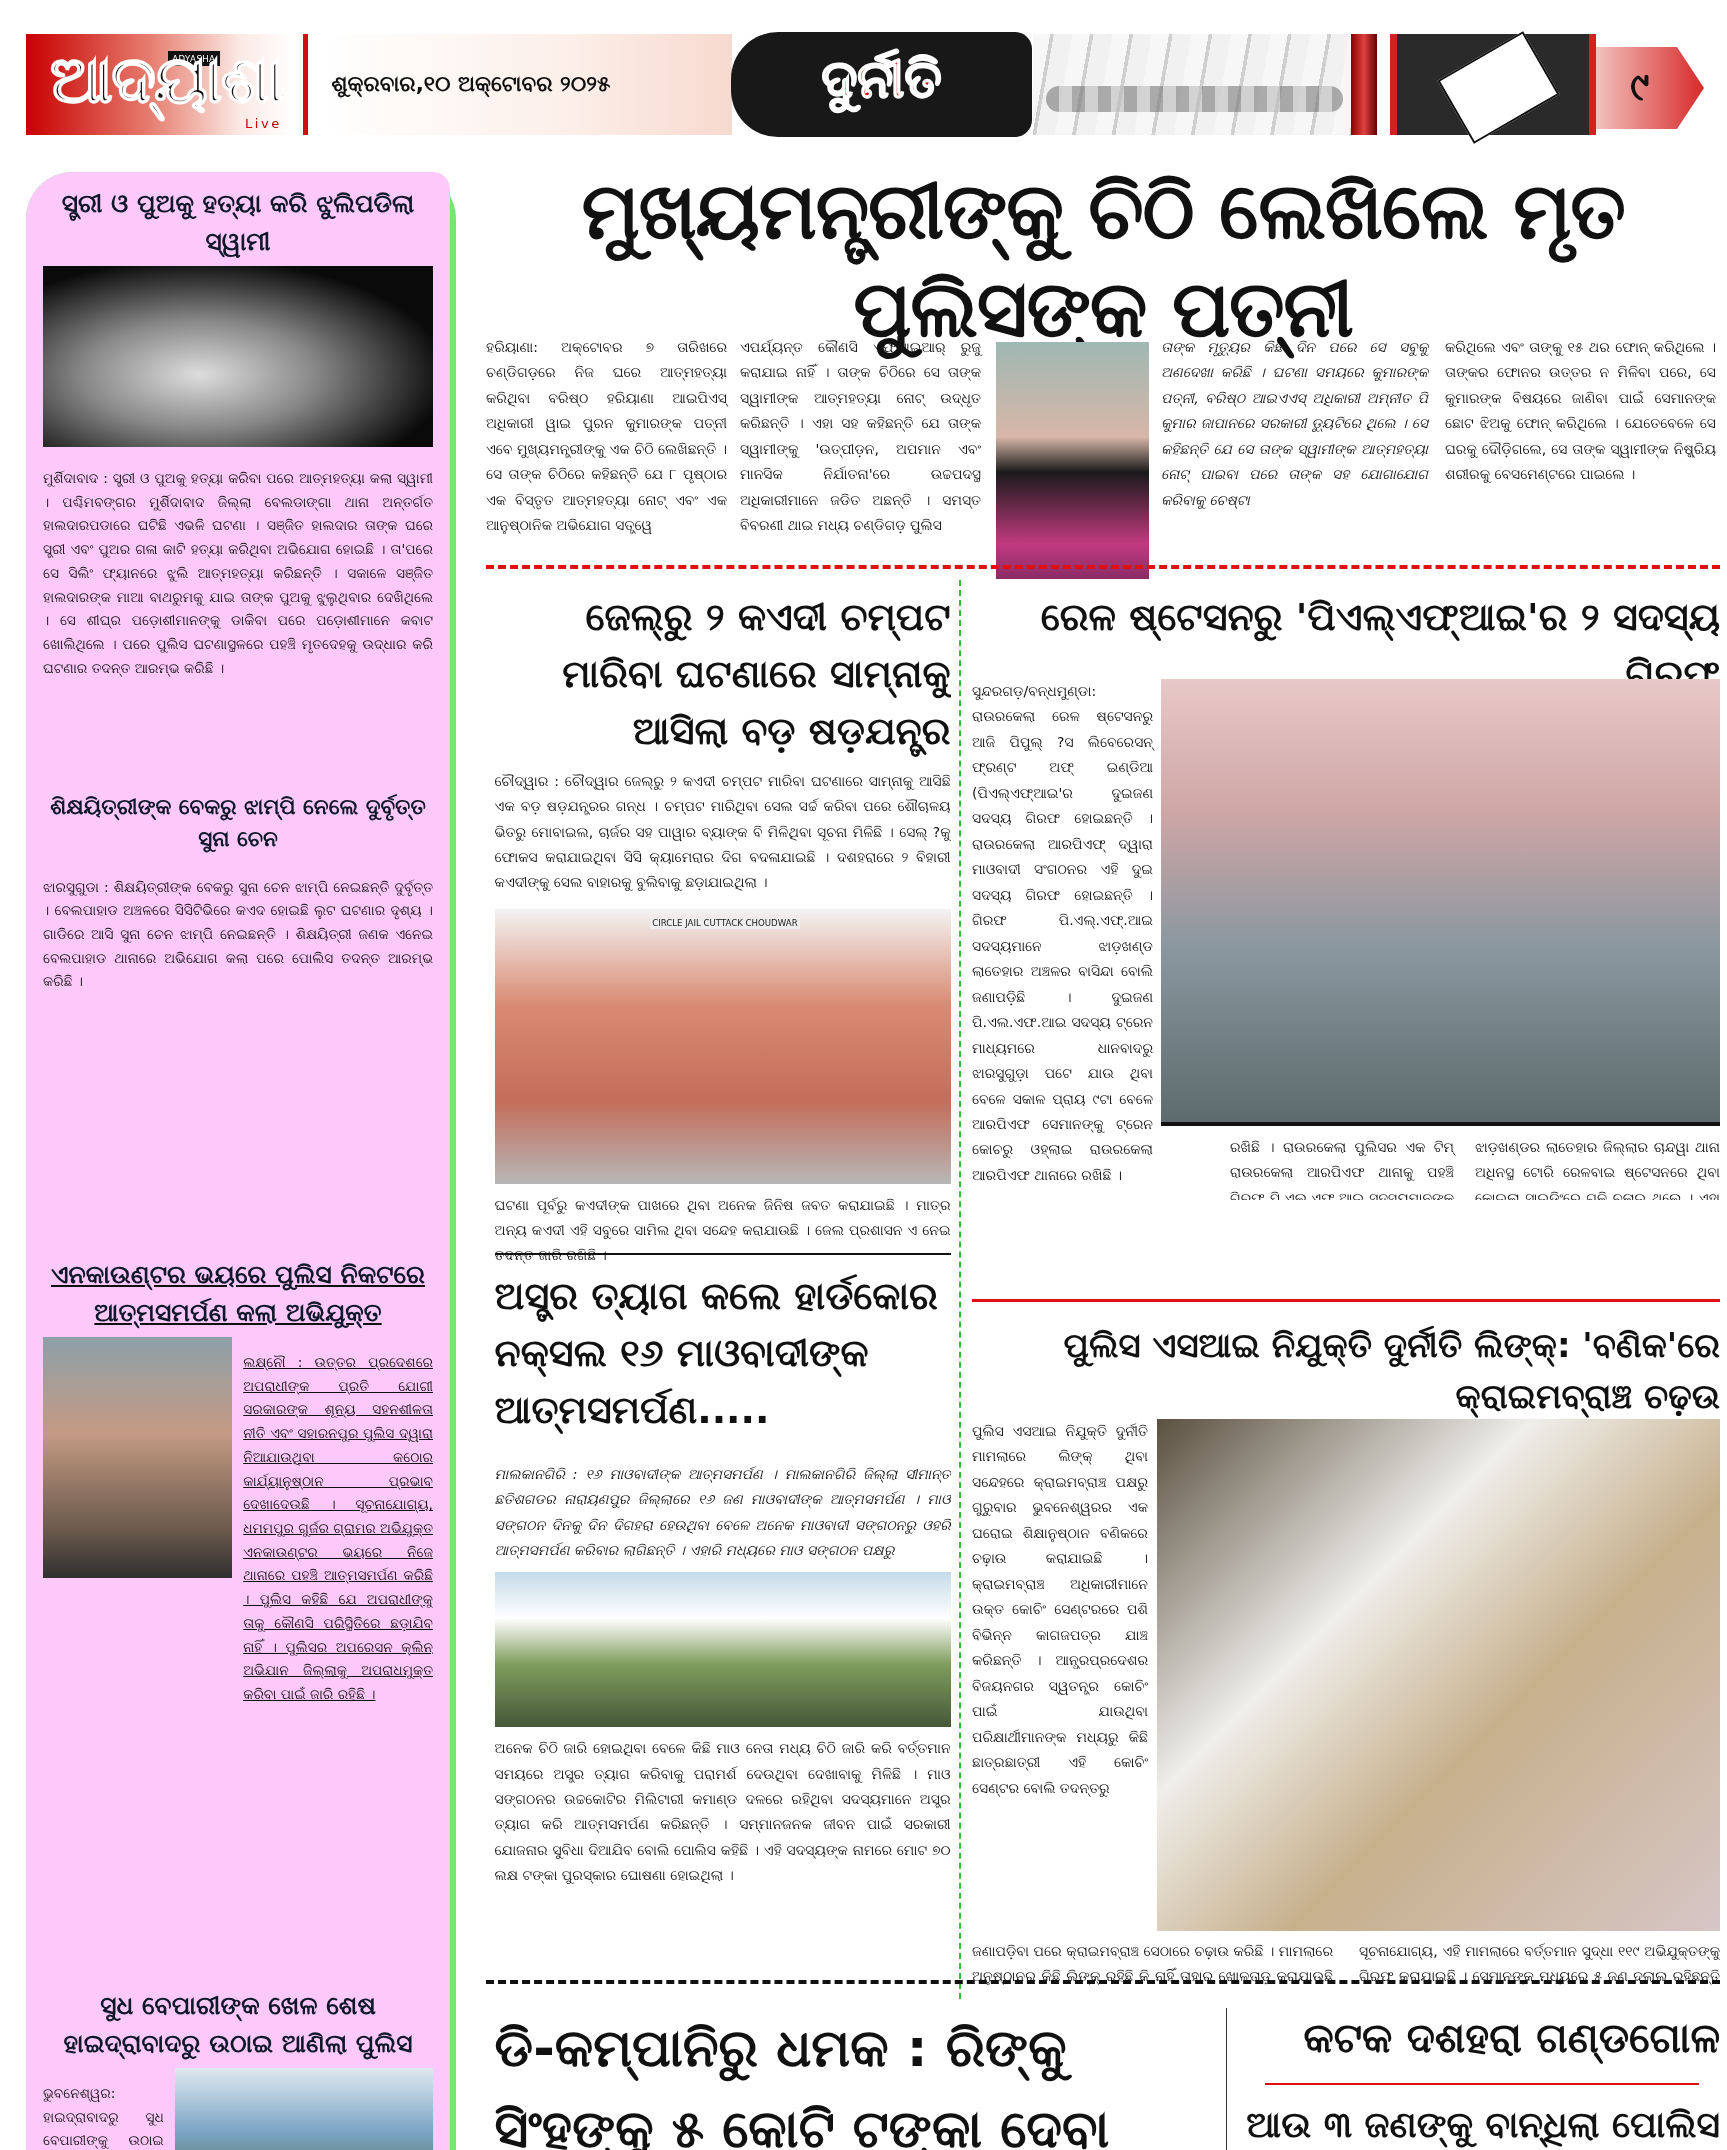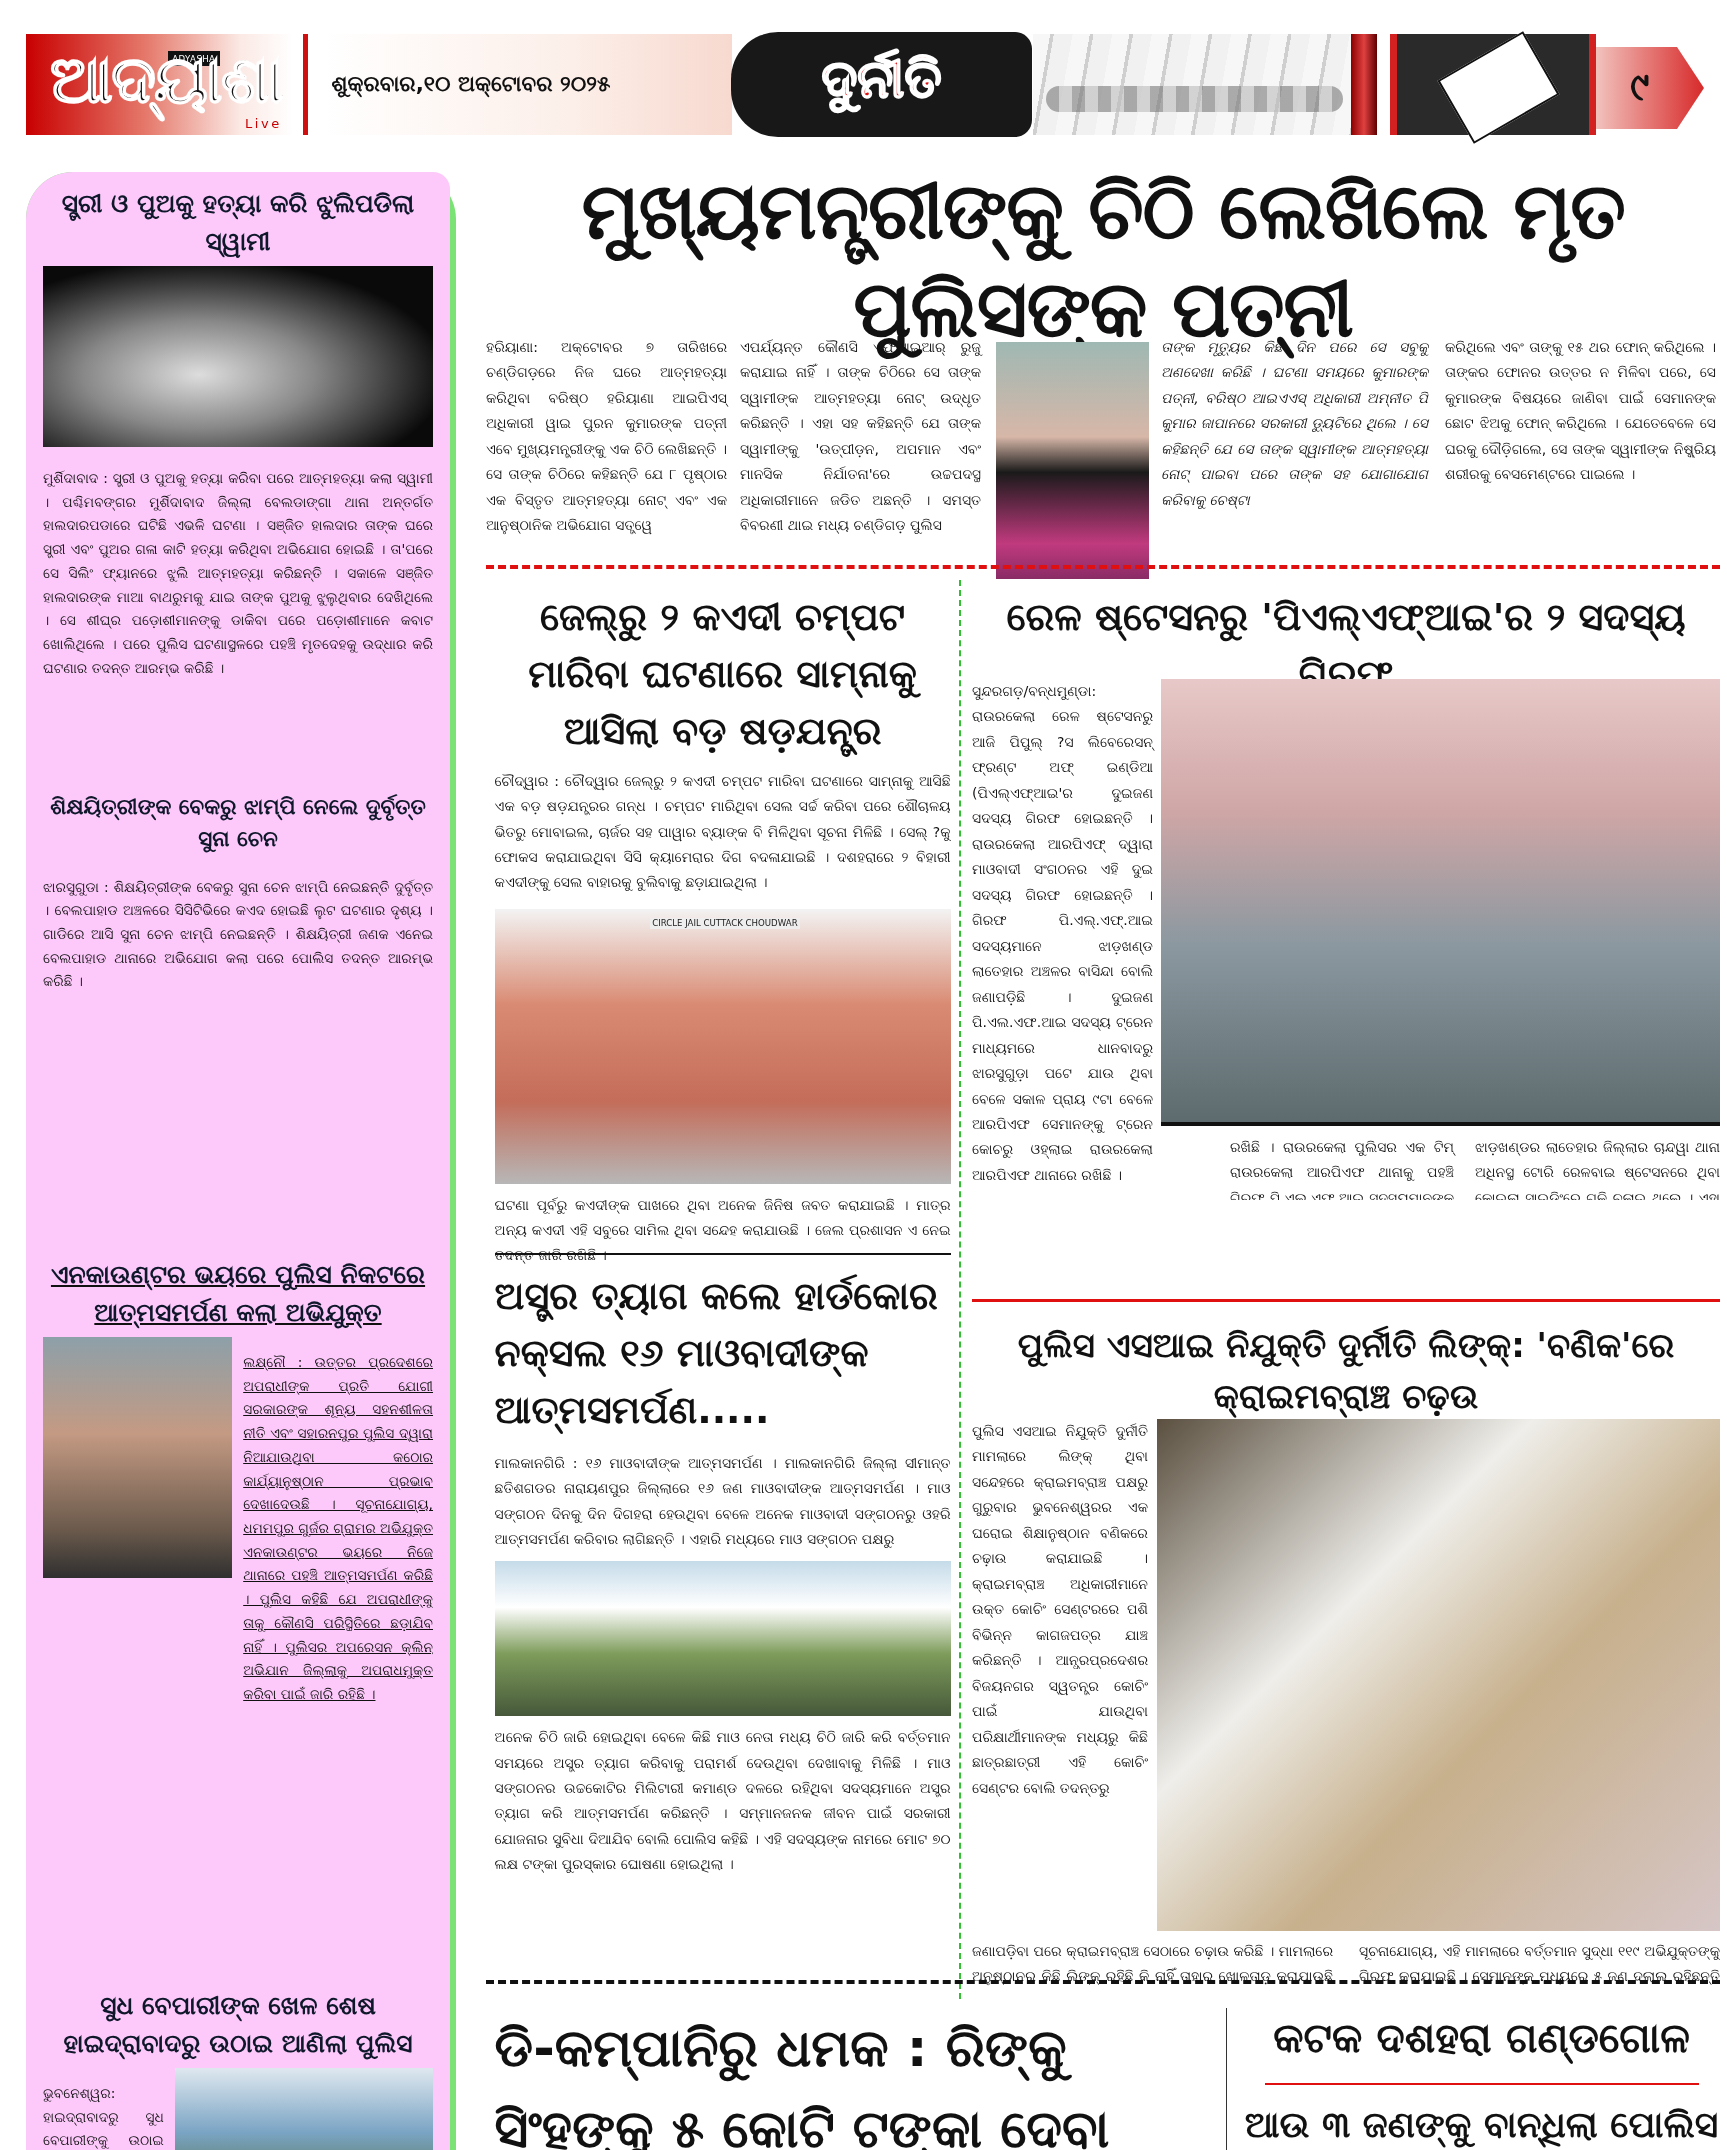--- a/index.html
+++ b/index.html
@@ -54,21 +54,21 @@
 
   
   .main { position: absolute; left: 486px; top: 163px; width: 1234px; }
   .lead-headline { font-size: 78px; font-weight: 900; letter-spacing: -1.3px; line-height: 1.25; height: 155px;
                    text-align: center; color: #111; }
   .col-text { font-size: 14px; line-height: 1.82; text-align: justify; color: #111; }
   .dash-red { border-top: 4.3px dashed #e01010; }
   .dash-black { border-top: 4.3px dashed #111; }
   .vline-green { position: absolute; border-left: 2.2px dashed #30c030; }
   .vline-gray { position: absolute; border-left: 1.7px solid #333; }
-  .story-hl { font-size: 38px; font-weight: 800; line-height: 1.5; text-align: center; color: #111; }
+  .story-hl { font-size: 38px; font-weight: 800; line-height: 1.5; text-align: right; color: #111; }
   .photo { position: absolute; }
   .ph-woman { background: linear-gradient(180deg, #9fb8b3 0%, #d7b7a8 40%, #1a1a1a 55%, #c03a7e 85%, #8a2b66 100%); }
   .ph-jail { background: linear-gradient(180deg, #f3f3f3 0%, #d98a72 35%, #c46d5a 70%, #b7b7b7 100%); padding-left: 12px; }
   .ph-street { background: linear-gradient(180deg, #e8c8c8 0%, #cfa6a6 30%, #8b98a0 60%, #5d6b6e 100%); }
   .ph-maoist { background: linear-gradient(180deg, #c5dbe9 0%, #ffffff 30%, #7e9c5b 60%, #46583a 100%); }
   .ph-office { background: linear-gradient(135deg, #5b5040 0%, #efeeea 35%, #c7b08c 60%, #d6c6c6 100%); }
 </style>
 </head>
 <body>
 
@@ -145,21 +145,21 @@
     <p class="col-text" style="margin-top:8.6px;">ଚୌଦ୍ୱାର : ଚୌଦ୍ୱାର ଜେଲ୍‌ରୁ ୨ କଏଦୀ ଚମ୍ପଟ ମାରିବା ଘଟଣାରେ ସାମ୍ନାକୁ ଆସିଛି ଏକ ବଡ଼ ଷଡ଼ଯନ୍ତ୍ରର ଗନ୍ଧ । ଚମ୍ପଟ ମାରିଥିବା ସେଲ ସର୍ଚ୍ଚ କରିବା ପରେ ଶୌଚାଳୟ ଭିତରୁ ମୋବାଇଲ, ଚାର୍ଜର ସହ ପାୱାର ବ୍ୟାଙ୍କ ବି ମିଳିଥିବା ସୂଚନା ମିଳିଛି । ସେଲ୍ ?କୁ ଫୋକସ କରାଯାଇଥିବା ସିସି କ୍ୟାମେରାର ଦିଗ ବଦଳାଯାଇଛି । ଦଶହରାରେ ୨ ବିହାରୀ କଏଦୀଙ୍କୁ ସେଲ ବାହାରକୁ ବୁଲିବାକୁ ଛଡ଼ାଯାଇଥିଲା ।</p>
     <div class="ph-jail" style="position:relative;height:275px;margin-top:13px;">
       <span style="position:absolute;left:155px;top:8.6px;font-size:8.6px;color:#222;background:#eee;padding:0.9px 2.6px;">CIRCLE JAIL CUTTACK CHOUDWAR</span>
     </div>
     <p class="col-text" style="margin-top:8.6px;">ଘଟଣା ପୂର୍ବରୁ କଏଦୀଙ୍କ ପାଖରେ ଥିବା ଅନେକ ଜିନିଷ ଜବତ କରାଯାଇଛି । ମାତ୍ର ଅନ୍ୟ କଏଦୀ ଏହି ସବୁରେ ସାମିଲ ଥିବା ସନ୍ଦେହ କରାଯାଉଛି । ଜେଲ ପ୍ରଶାସନ ଏ ନେଇ ତଦନ୍ତ ଜାରି ରଖିଛି ।</p>
   </section>
   <div class="dash-black" style="position:absolute;left:8.6px;top:1090px;width:456px;border-top-style:solid;border-top-width:2.6px;"></div>
 
   <section style="position:absolute;left:8.6px;top:1105px;width:456px;height:714px;overflow:hidden;">
     <h2 class="story-hl" style="text-align:left;">ଅସ୍ତ୍ର ତ୍ୟାଗ କଲେ ହାର୍ଡକୋର ନକ୍ସଲ ୧୬ ମାଓବାଦୀଙ୍କ ଆତ୍ମସମର୍ପଣ.....</h2>
-    <p class="col-text" style="margin-top:12px;">ମାଲକାନଗିରି : ୧୬ ମାଓବାଦୀଙ୍କ ଆତ୍ମସମର୍ପଣ । ମାଲକାନଗିରି ଜିଲ୍ଲା ସୀମାନ୍ତ ଛତିଶଗଡର ନାରାୟଣପୁର ଜିଲ୍ଲାରେ ୧୬ ଜଣ ମାଓବାଦୀଙ୍କ ଆତ୍ମସମର୍ପଣ । ମାଓ ସଙ୍ଗଠନ ଦିନକୁ ଦିନ ଦିଗହରା ହେଉଥିବା ବେଳେ ଅନେକ ମାଓବାଦୀ ସଙ୍ଗଠନରୁ ଓହରି ଆତ୍ମସମର୍ପଣ କରିବାର ଲାଗିଛନ୍ତି । ଏହାରି ମଧ୍ୟରେ ମାଓ ସଙ୍ଗଠନ ପକ୍ଷରୁ</p>
+    <p class="col-text" style="margin-top:23px;font-style:italic;">ମାଲକାନଗିରି : ୧୬ ମାଓବାଦୀଙ୍କ ଆତ୍ମସମର୍ପଣ । ମାଲକାନଗିରି ଜିଲ୍ଲା ସୀମାନ୍ତ ଛତିଶଗଡର ନାରାୟଣପୁର ଜିଲ୍ଲାରେ ୧୬ ଜଣ ମାଓବାଦୀଙ୍କ ଆତ୍ମସମର୍ପଣ । ମାଓ ସଙ୍ଗଠନ ଦିନକୁ ଦିନ ଦିଗହରା ହେଉଥିବା ବେଳେ ଅନେକ ମାଓବାଦୀ ସଙ୍ଗଠନରୁ ଓହରି ଆତ୍ମସମର୍ପଣ କରିବାର ଲାଗିଛନ୍ତି । ଏହାରି ମଧ୍ୟରେ ମାଓ ସଙ୍ଗଠନ ପକ୍ଷରୁ</p>
     <div class="ph-maoist" style="height:155px;margin-top:8.6px;"></div>
     <p class="col-text" style="margin-top:8.6px;">ଅନେକ ଚିଠି ଜାରି ହୋଇଥିବା ବେଳେ କିଛି ମାଓ ନେତା ମଧ୍ୟ ଚିଠି ଜାରି କରି ବର୍ତ୍ତମାନ ସମୟରେ ଅସ୍ତ୍ର ତ୍ୟାଗ କରିବାକୁ ପରାମର୍ଶ ଦେଉଥିବା ଦେଖାବାକୁ ମିଳିଛି । ମାଓ ସଙ୍ଗଠନର ଉଚ୍ଚକୋଟିର ମିଲିଟାରୀ କମାଣ୍ଡ ଦଳରେ ରହିଥିବା ସଦସ୍ୟମାନେ ଅସ୍ତ୍ର ତ୍ୟାଗ କରି ଆତ୍ମସମର୍ପଣ କରିଛନ୍ତି । ସମ୍ମାନଜନକ ଜୀବନ ପାଇଁ ସରକାରୀ ଯୋଜନାର ସୁବିଧା ଦିଆଯିବ ବୋଲି ପୋଲିସ କହିଛି । ଏହି ସଦସ୍ୟଙ୍କ ନାମରେ ମୋଟ ୭୦ ଲକ୍ଷ ଟଙ୍କା ପୁରସ୍କାର ଘୋଷଣା ହୋଇଥିଲା ।</p>
   </section>
 
   <div class="vline-green" style="left:473px;top:417px;height:1419px;"></div>
 
   <section style="position:absolute;left:486px;top:426px;width:748px;height:611px;overflow:hidden;">
     <h2 class="story-hl">ରେଳ ଷ୍ଟେସନରୁ 'ପିଏଲ୍‌ଏଫ୍‌ଆଇ'ର ୨ ସଦସ୍ୟ ଗିରଫ</h2>
     <div class="photo ph-street" style="left:189px;top:90px;width:559px;height:447px;border-bottom:4.3px solid #111;"></div>
     <p class="col-text" style="position:absolute;left:0;top:90px;width:181px;">ସୁନ୍ଦରଗଡ଼/ବନ୍ଧମୁଣ୍ଡା: ରାଉରକେଲା ରେଳ ଷ୍ଟେସନରୁ ଆଜି ପିପୁଲ୍ ?ସ ଲିବେରେସନ୍ ଫ୍ରଣ୍ଟ ଅଫ୍ ଇଣ୍ଡିଆ (ପିଏଲ୍‌ଏଫ୍‌ଆଇ'ର ଦୁଇଜଣ ସଦସ୍ୟ ଗିରଫ ହୋଇଛନ୍ତି । ରାଉରକେଲା ଆରପିଏଫ୍ ଦ୍ୱାରା ମାଓବାଦୀ ସଂଗଠନର ଏହି ଦୁଇ ସଦସ୍ୟ ଗିରଫ ହୋଇଛନ୍ତି । ଗିରଫ ପି.ଏଲ୍.ଏଫ୍.ଆଇ ସଦସ୍ୟମାନେ ଝାଡ଼ଖଣ୍ଡ ଲାତେହାର ଅଞ୍ଚଳର ବାସିନ୍ଦା ବୋଲି ଜଣାପଡ଼ିଛି । ଦୁଇଜଣ ପି.ଏଲ.ଏଫ.ଆଇ ସଦସ୍ୟ ଟ୍ରେନ ମାଧ୍ୟମରେ ଧାନବାଦରୁ ଝାରସୁଗୁଡ଼ା ପଟେ ଯାଉ ଥିବା ବେଳେ ସକାଳ ପ୍ରାୟ ୯ଟା ବେଳେ ଆରପିଏଫ ସେମାନଙ୍କୁ ଟ୍ରେନ କୋଚରୁ ଓହ୍ଲାଇ ରାଉରକେଲା ଆରପିଏଫ ଥାନାରେ ରଖିଛି ।</p>

